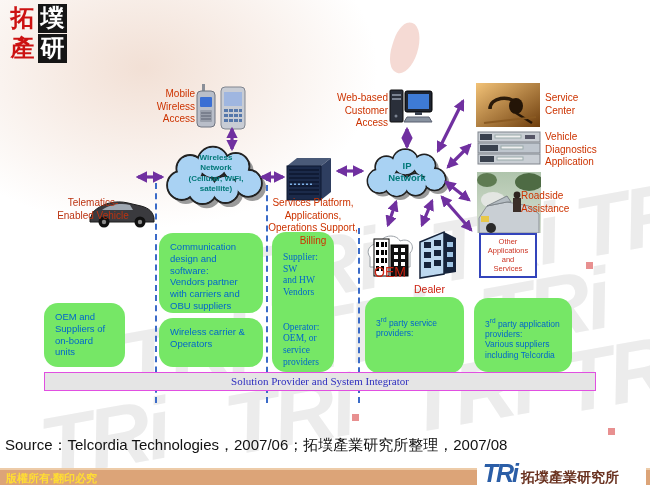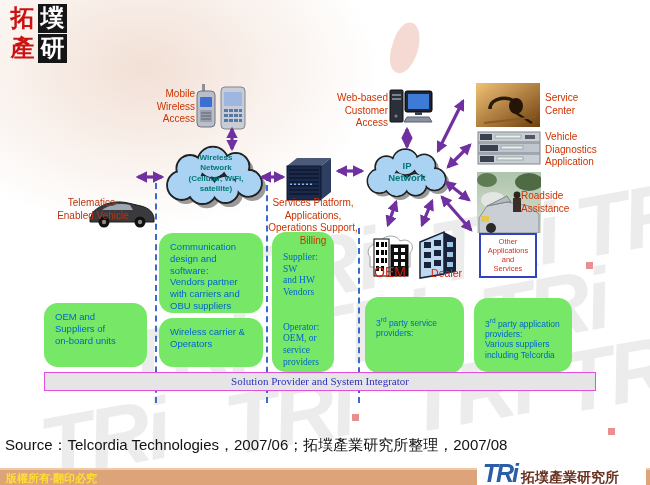--- a/index.html
+++ b/index.html
@@ -100,21 +100,21 @@
 Operations Support,
 Billing</div>
   <div class="lbl red" style="left:545px;top:92px;width:60px;">Service
 Center</div>
   <div class="lbl red" style="left:545px;top:131px;width:70px;">Vehicle
 Diagnostics
 Application</div>
   <div class="lbl red" style="left:521px;top:190px;width:64px;">Roadside
 Assistance</div>
   <div class="lbl red" style="left:368px;top:264px;width:44px;text-align:center;font-size:14px;color:#CC2211;">OEM</div>
-  <div class="lbl red" style="left:414px;top:267px;width:48px;text-align:right;font-size:10.5px;color:#CC2211;">Dealer</div>
+  <div class="lbl red" style="left:414px;top:283px;width:48px;text-align:left;font-size:10.5px;color:#CC2211;">Dealer</div>
 
   <svg class="icon" style="left:163px;top:145px;" width="104" height="66" viewBox="0 0 100 62">
     <g fill="#9a9a9a" transform="translate(4,4)">
       <circle cx="18" cy="38" r="14"></circle>
         <circle cx="38" cy="42" r="14"></circle>
         <circle cx="60" cy="42" r="13"></circle>
       <circle cx="82" cy="36" r="13"></circle>
         <circle cx="26" cy="22" r="13"></circle>
         <circle cx="48" cy="16" r="15"></circle>
         <circle cx="70" cy="20" r="13"></circle>
@@ -335,21 +335,21 @@
         <rect x="31" y="22" width="6" height="5"></rect>
         <rect x="31" y="32" width="6" height="5"></rect>
       </g>
   </svg>
 
   <div id="otherbox">Other
 Applications
 and
 Services</div>
 
-  <div class="gbox fs95" style="left:44px;top:303px;width:103px;height:64px;box-sizing:border-box;">OEM and
+  <div class="gbox fs95" style="left:44px;top:303px;width:81px;height:64px;box-sizing:border-box;">OEM and
 Suppliers of
 on-board units</div>
   <div class="gbox fs95" style="left:159px;top:233px;width:104px;height:80px;box-sizing:border-box;">Communication
 design and
 software:
 Vendors partner
 with carriers and
 OBU suppliers</div>
   <div class="gbox fs95" style="left:159px;top:318px;width:104px;height:49px;box-sizing:border-box;">Wireless carrier &amp;
 Operators</div>

